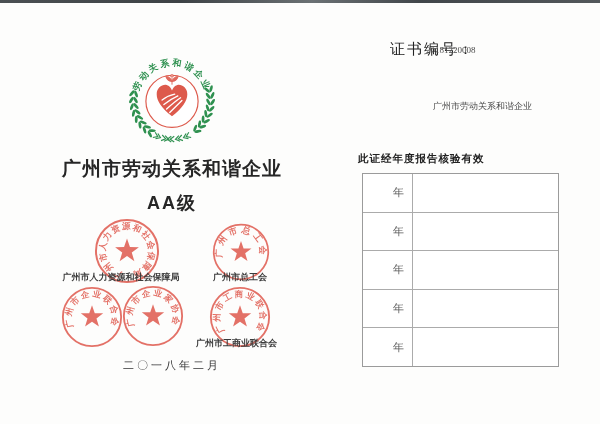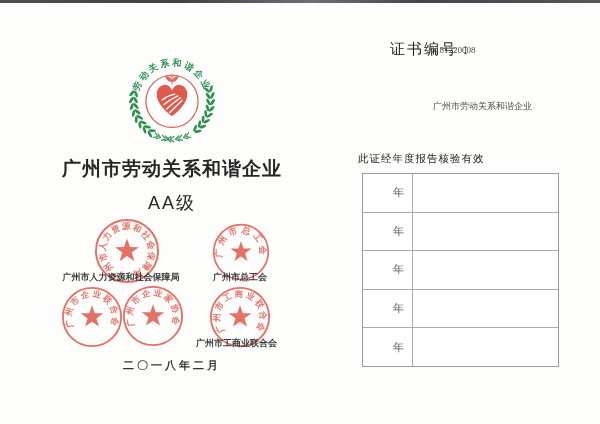--- a/index.html
+++ b/index.html
@@ -5,28 +5,28 @@
   html,body{margin:0;padding:0;background:#e8e8e8;}
   .page{
     position:relative;width:600px;height:424px;background:#fdfdfc;overflow:hidden;
     font-family:"Liberation Sans",sans-serif;margin:0 auto;
   }
   .scan-line{position:absolute;left:0;top:0;width:600px;height:3px;
     background:linear-gradient(to right,#4b5053 0%,#3d4245 30%,#6b7174 52%,#41464a 70%,#53585b 100%);}
   .abs{position:absolute;}
   .center-col{left:40px;width:264px;text-align:center;}
   .title1{top:156px;font-size:19px;font-weight:700;letter-spacing:1px;color:#262626;}
-  .title2{top:191px;font-size:18px;font-weight:400;letter-spacing:2px;color:#262626;}
+  .title2{top:191px;font-size:18px;font-weight:700;letter-spacing:2px;color:#262626;}
   .stamp{position:absolute;}
   .stamp svg{display:block;width:100%;height:100%;}
   .stamp-label{font-size:9px;font-weight:700;color:#3b3b3b;text-align:center;white-space:nowrap;}
-  .issue-date{top:358px;font-size:11px;font-weight:700;letter-spacing:3px;color:#333;}
+  .issue-date{top:358px;font-size:11px;font-weight:400;letter-spacing:3px;color:#333;}
   .field-label{font-size:15px;font-weight:400;color:#222;letter-spacing:2px;white-space:nowrap;}
   .field-value{font-family:"Liberation Serif",serif;font-size:9px;color:#4a4a4a;white-space:nowrap;}
-  .table-heading{font-size:10.5px;font-weight:400;color:#222;letter-spacing:1px;white-space:nowrap;}
+  .table-heading{font-size:10.5px;font-weight:700;color:#222;letter-spacing:1px;white-space:nowrap;}
   .vtable{left:362px;top:173px;width:195px;height:192px;border:1px solid #9b9b9b;
     display:flex;flex-direction:column;background:#fff;}
   .vrow{flex:1;display:flex;border-top:1px solid #ababab;}
   .vrow:first-child{border-top:none;}
   .cell-year{width:50px;border-right:1px solid #ababab;display:flex;align-items:center;
     justify-content:flex-end;padding-right:8px;font-size:11px;color:#5a5a5a;box-sizing:border-box;}
   .cell-entry{flex:1;}
   .emblem{left:127px;top:55px;width:90px;height:90px;}
   .emblem svg{display:block;width:100%;height:100%;}
 </style>

